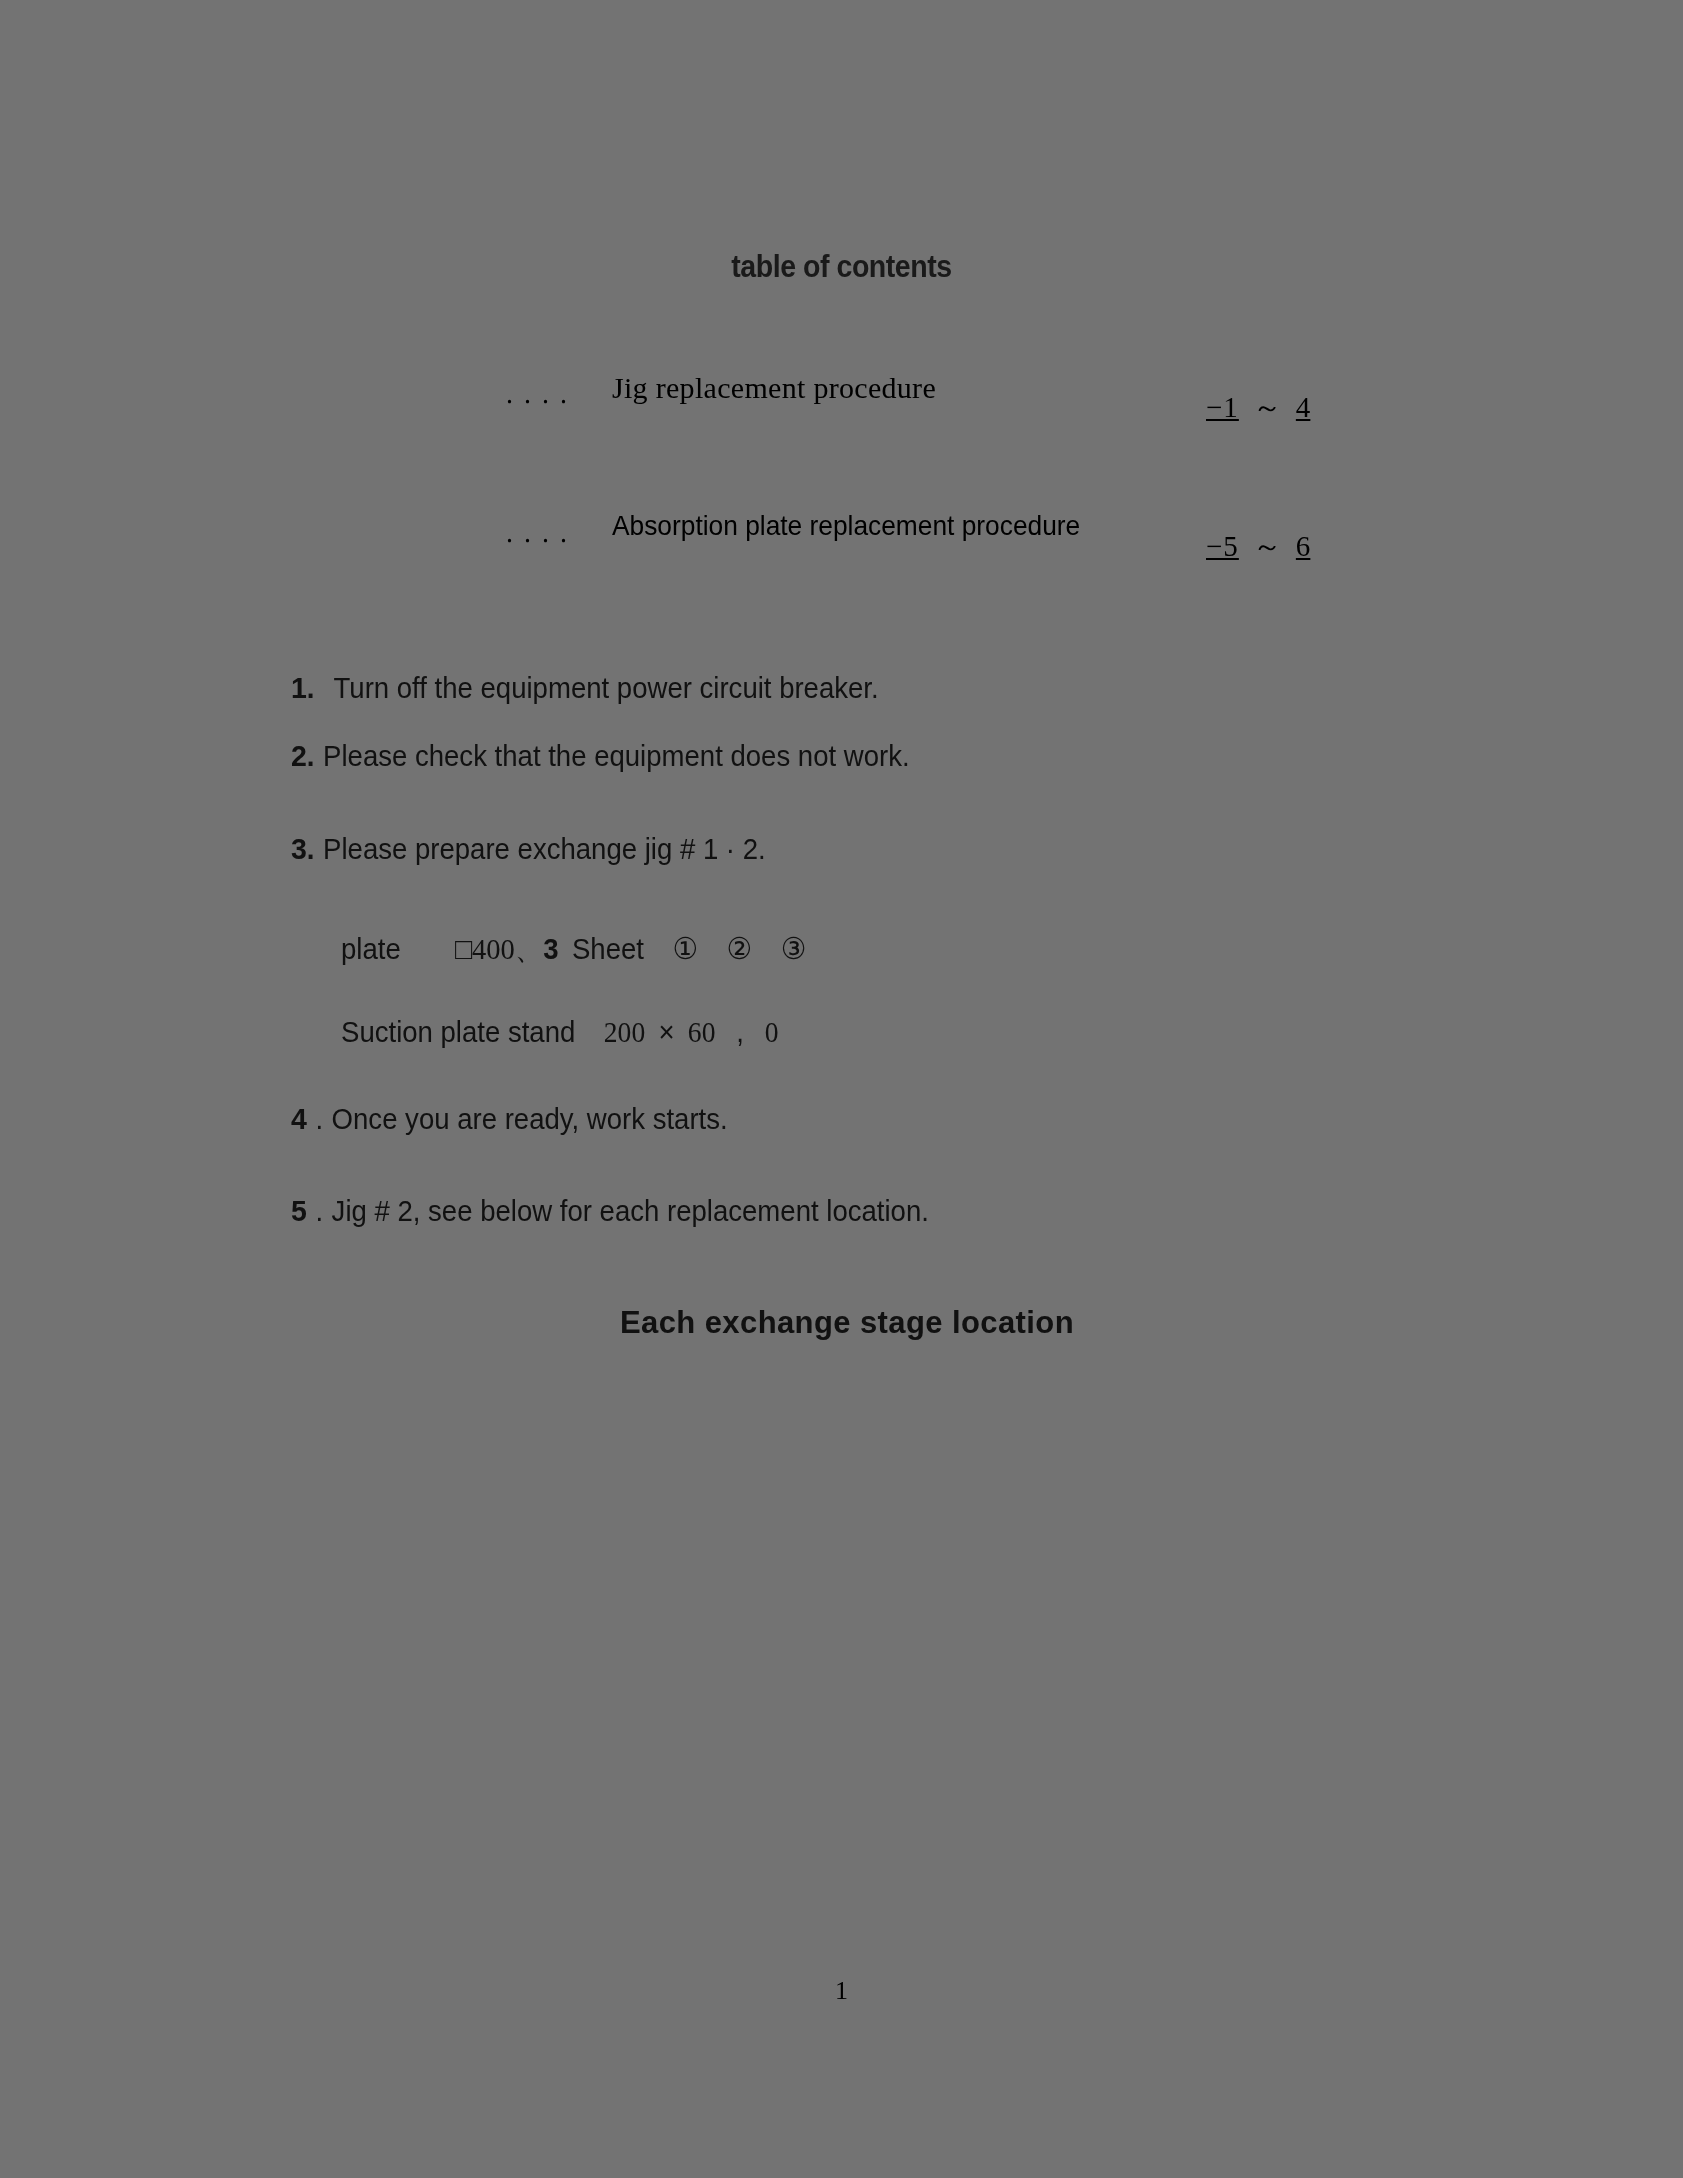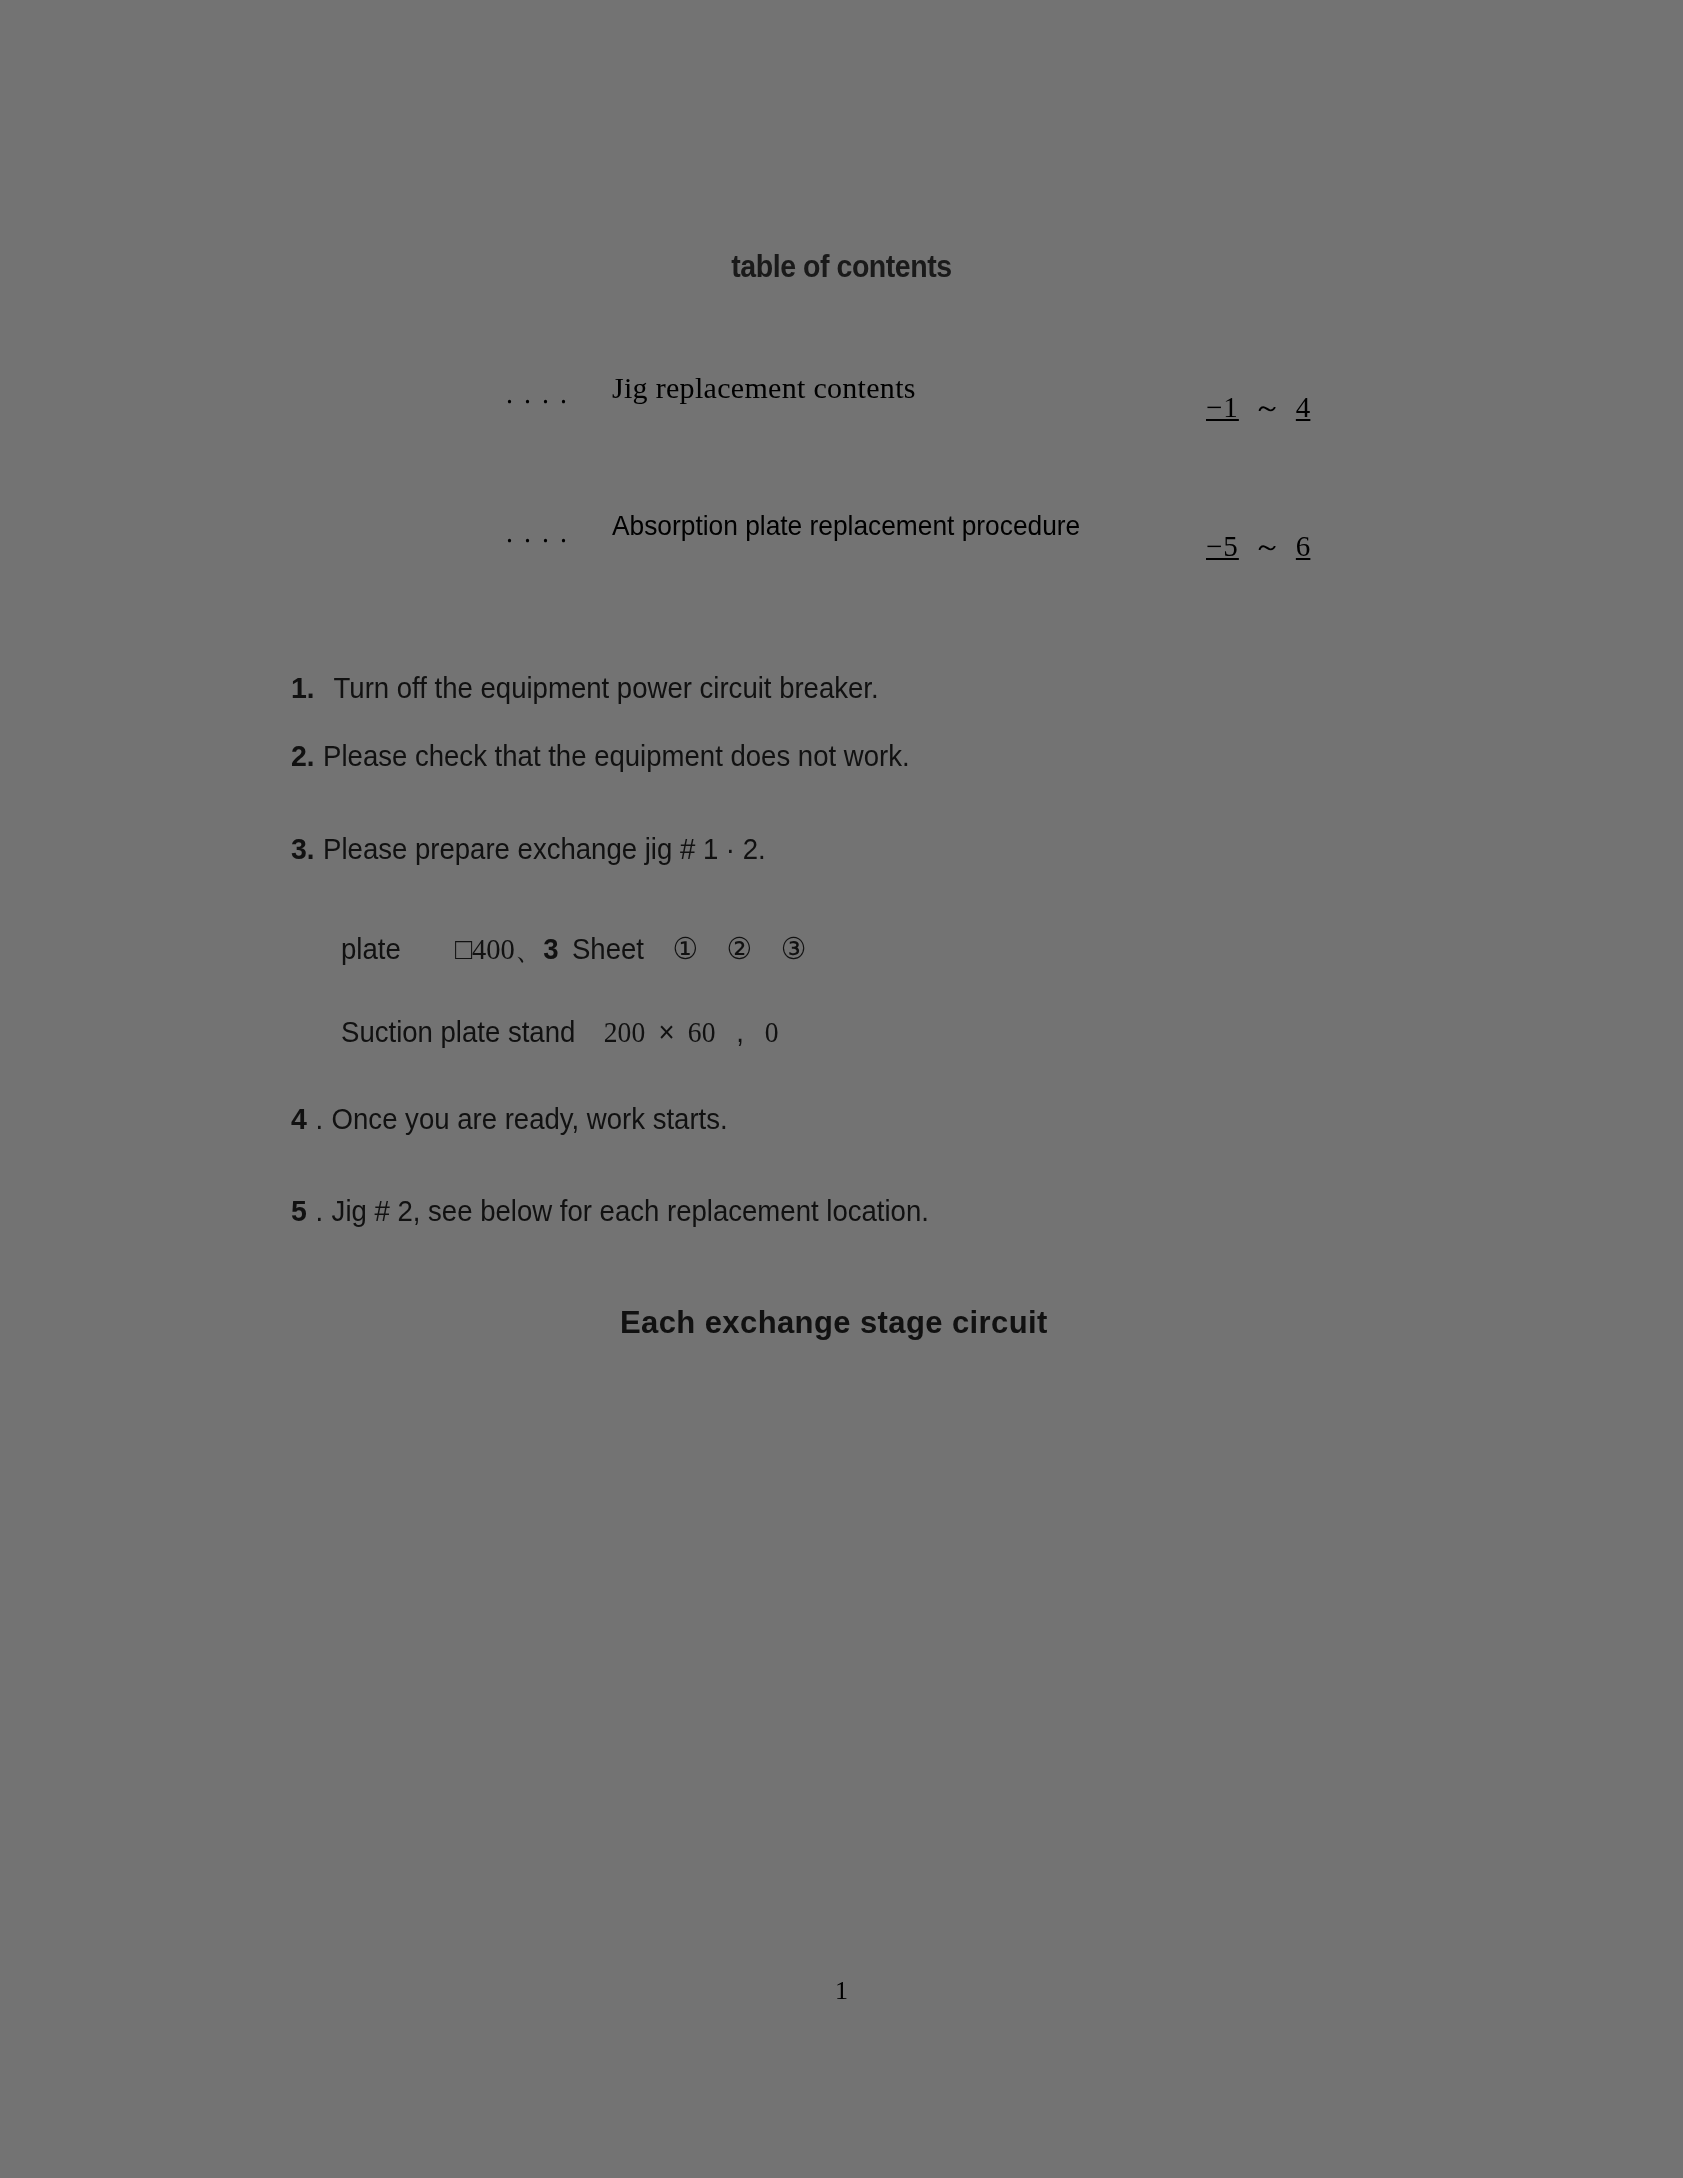--- a/index.html
+++ b/index.html
@@ -182,21 +182,21 @@
 </style>
 </head>
 <body>
 
 <div class="page">
 
   <div class="toc-title">table of contents</div>
 
   <div class="toc-row toc-row-1">
     <span class="toc-dots">․․․․</span>
-    <span class="toc-label serif">Jig replacement contents</span>
+    <span class="toc-label serif">Jig replacement procedure</span>
     <span class="toc-pages">
       <span class="dash">−1</span><span class="tilde">～</span><span>4</span>
     </span>
   </div>
 
   <div class="toc-row toc-row-2">
     <span class="toc-dots">․․․․</span>
     <span class="toc-label sans">Absorption plate replacement procedure</span>
     <span class="toc-pages">
       <span class="dash">−5</span><span class="tilde">～</span><span>6</span>
@@ -224,18 +224,18 @@
   </div>
 
   <div class="step step-4">
     <span class="num">4</span><span class="gap-narrow"></span><span>.</span><span class="gap-narrow"></span><span>Once you are ready, work starts.</span>
   </div>
 
   <div class="step step-5">
     <span class="num">5</span><span class="gap-narrow"></span><span>.</span><span class="gap-narrow"></span><span>Jig # 2, see below for each replacement location.</span>
   </div>
 
-  <div class="section-heading">Each exchange stage circuit</div>
+  <div class="section-heading">Each exchange stage location</div>
 
   <div class="page-number">1</div>
 
 </div>
 
 
 </body></html>

